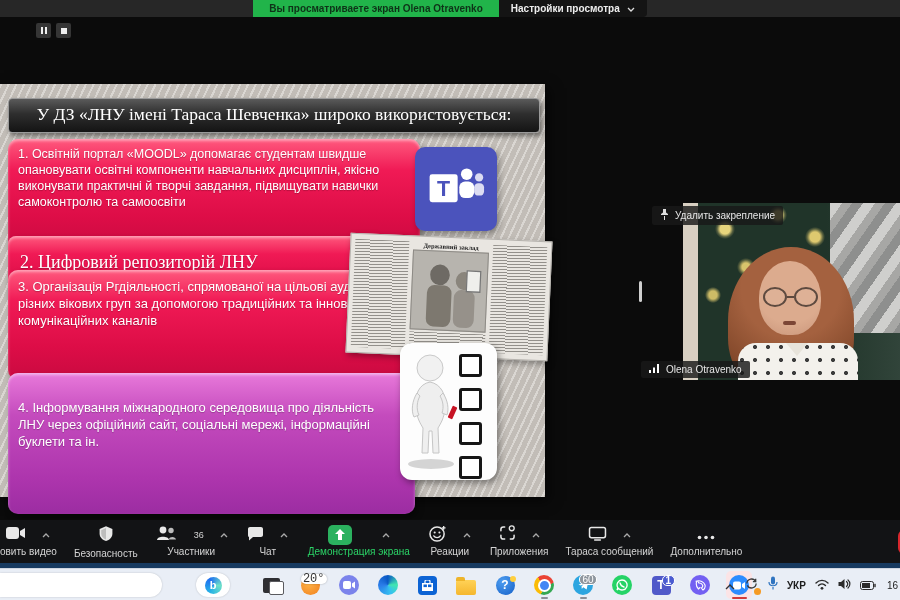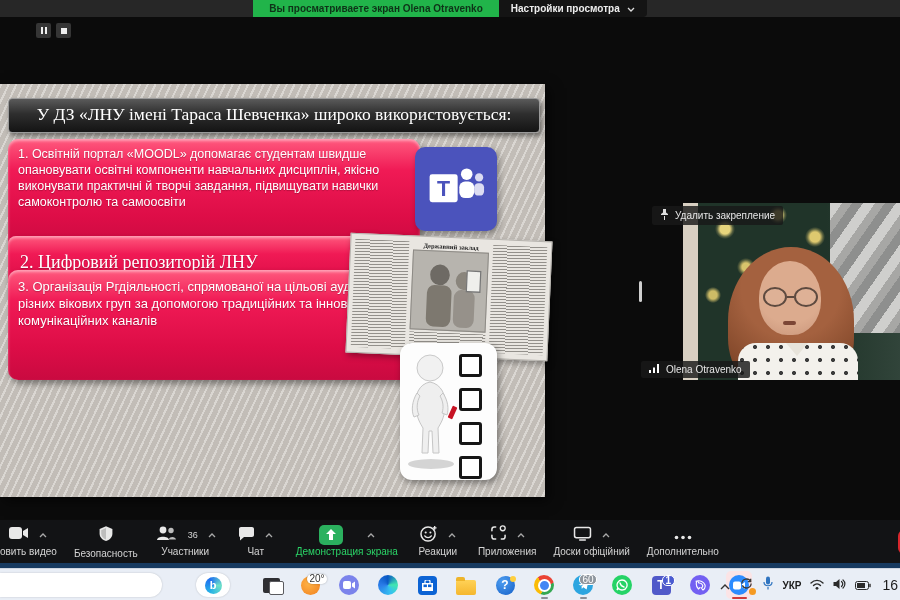--- a/index.html
+++ b/index.html
@@ -93,21 +93,21 @@
         display:flex;align-items:center;gap:6px;padding:0 8px;height:19px;border-radius:2px;z-index:12;}
   .lab-unpin{left:652px;top:189px;}
   .lab-name{left:641px;top:344px;height:17px;font-size:10px;}
   .divider{position:absolute;left:639px;top:264px;width:3px;height:21px;background:#cfcfcf;border-radius:2px;}
 
   
   .ztoolbar{position:absolute;left:0;top:520px;width:900px;height:43px;background:#121315;
             display:flex;align-items:center;gap:7px;padding-right:30px;z-index:20;}
   .tb{display:flex;flex-direction:column;align-items:center;justify-content:center;gap:3px;
       padding:2px 5px;min-width:46px;height:43px;cursor:default;}
-  .tb-icorow{display:flex;align-items:center;gap:10px;height:18px;}
+  .tb-icorow{display:flex;align-items:center;gap:16px;height:18px;}
   .tb-label{font-size:10px;color:#d4d4d4;white-space:nowrap;line-height:10px;}
   .tb-label.green{color:#2bd467;}
   .badge{font-size:9px;color:#d4d4d4;margin-left:1px;}
   .caret svg{display:block;}
   .sharebtn{width:24px;height:20px;background:#2bb15f;border-radius:5px;display:flex;align-items:center;justify-content:center;}
   .recbtn{width:17px;height:16px;background:#9b9b9b;border-radius:4px;display:flex;align-items:center;justify-content:center;gap:2px;}
   .recbtn .b{width:2px;height:7px;background:#1a1a1a;}
   .recbtn .s{width:7px;height:7px;background:#1a1a1a;}
   .endbtn{position:absolute;right:0;top:10px;width:25px;height:24px;background:#d8262c;border-radius:6px 0 0 6px;
           color:#fff;font-size:11px;font-weight:bold;display:flex;align-items:center;padding-left:7px;}
@@ -123,22 +123,22 @@
   .bing{width:17px;height:17px;border-radius:50%;background:conic-gradient(from 210deg,#25b1e6,#1f6ff0,#6ee0c8,#25b1e6);
         color:#fff;font-size:11px;font-weight:bold;display:flex;align-items:center;justify-content:center;}
   .ticons{position:absolute;left:258px;top:2px;display:flex;gap:13px;align-items:flex-start;}
   .ti{width:26px;height:28px;display:flex;flex-direction:column;align-items:center;justify-content:center;position:relative;}
   .runbar{position:absolute;bottom:0;width:7px;height:2.5px;background:#8a8f98;border-radius:2px;}
   .ti.active{background:#fbe4e6;border-radius:5px;}
   .ti.active .runbar{width:15px;background:#d23b3b;}
   .tbadge{position:absolute;top:-1px;right:-4px;background:#8f969e;color:#fff;font-size:10px;line-height:9px;
           border-radius:5px;padding:0 2.5px;border:1px solid #fff;}
   .tbadge.blue{background:#4a5bd0;}
-  .wbadge{position:absolute;top:-2px;right:-7px;background:#fff;color:#333;font-size:10px;line-height:10px;
-          border-radius:5px;padding:0 2px;box-shadow:0 0 2px rgba(0,0,0,.3);}
+  .wbadge{position:absolute;top:-2px;right:-7px;background:#fff;color:#333;font-size:12px;line-height:10px;
+          border-radius:5px;padding:0 2px;box-shadow:0 0 2px rgba(0,0,0,.3);font-family:Liberation Mono, monospace;}
   .tv1{width:17px;height:15px;background:#2f2f33;border-radius:2px;position:relative;}
   .tv1:after{content:"";position:absolute;right:-4px;top:3px;width:13px;height:12px;background:#fff;border:1.5px solid #5a5a5e;border-radius:2px;}
   .sun{width:19px;height:19px;border-radius:50%;background:radial-gradient(circle at 40% 40%,#ffb347,#f07f1d);}
   .chatw{width:20px;height:20px;border-radius:50%;background:#7b83eb;display:flex;align-items:center;justify-content:center;}
   .edge{width:20px;height:20px;border-radius:50%;background:conic-gradient(from 160deg,#35c1f1,#2b7de9 30%,#0857c3 55%,#43e6b0 80%,#35c1f1);}
   .store{width:19px;height:19px;border-radius:4px;background:#0c63d4;display:flex;align-items:center;justify-content:center;}
   .folder{width:20px;height:15px;background:linear-gradient(#ffd257,#f5b72e);border-radius:2px;position:relative;margin-top:4px;}
   .folder:before{content:"";position:absolute;top:-3px;left:0;width:9px;height:4px;background:#eeb42a;border-radius:2px 2px 0 0;}
   .help{width:19px;height:19px;border-radius:50%;background:radial-gradient(circle at 35% 30%,#4d9df0,#1560c8);
         color:#fff;font-size:12px;font-weight:bold;display:flex;align-items:center;justify-content:center;position:relative;}
@@ -147,21 +147,21 @@
           display:flex;align-items:center;justify-content:center;}
   .chrome i{width:9px;height:9px;border-radius:50%;background:#4285f4;border:2px solid #fff;}
   .tg{width:20px;height:20px;border-radius:50%;background:#2ca5e0;display:flex;align-items:center;justify-content:center;}
   .wa{width:20px;height:20px;border-radius:50%;background:#25d366;display:flex;align-items:center;justify-content:center;}
   .tms{width:19px;height:19px;border-radius:4px;background:#5059c9;color:#fff;font-size:12px;font-weight:bold;
        display:flex;align-items:center;justify-content:center;}
   .vb{width:20px;height:20px;border-radius:50%;background:#7360f2;display:flex;align-items:center;justify-content:center;}
   .zm{width:20px;height:20px;border-radius:50%;background:#2d8cff;display:flex;align-items:center;justify-content:center;}
   .tray{position:absolute;right:2px;top:0;height:32px;display:flex;align-items:center;gap:9px;color:#1c1c1c;}
   .tray .txt{font-size:10px;font-weight:bold;}
-  .time{font-size:14px;margin-left:2px;}
+  .time{font-size:10px;margin-left:2px;}
   .orangedot{position:absolute;right:-2px;bottom:-1px;width:7px;height:7px;border-radius:50%;background:#f59a23;}
   .rel{position:relative;}
 </style>
 </head>
 <body>
 
 <div id="app">
 
   <div class="topbar">
     <div class="pill-green">Вы просматриваете экран Olena Otravenko</div>
@@ -186,20 +186,21 @@
           <span class="sq"></span>
         </div>
     </div>
 
     <div class="slide">
       <div class="slide-title">У ДЗ «ЛНУ імені Тараса Шевченка» широко використовується:</div>
 
       <div class="bx bx-red bx1">1. Освітній портал «MOODL» допомагає студентам швидше опановувати освітні компоненти навчальних дисциплін,  якісно виконувати практичні й творчі завдання, підвищувати навички самоконтролю та самоосвіти</div>
       <div class="bx bx-red bx2">2. Цифровий репозиторій ЛНУ</div>
       <div class="bx bx-red bx3">3. Організація Ргдіяльності, спрямованої на цільові аудиторії  різних вікових груп за допомогою традиційних та інноваційних комунікаційних каналів</div>
+      <div class="bx bx-pur bx4">4. Інформування міжнародного середовища про діяльність ЛНУ через офіційний сайт, соціальні мережі, інформаційні буклети та ін.</div>
 
       <div class="teams">
         <svg width="66" height="66" viewBox="0 0 80 80">
           <rect x="8" y="22" width="34" height="34" rx="3" fill="#fff"></rect>
           <text x="25" y="48" font-size="26" font-weight="bold" fill="#4b53bc" text-anchor="middle" font-family="Liberation Sans, sans-serif">T</text>
           <circle cx="53" cy="22" r="7" fill="#fff"></circle>
           <rect x="44" y="31" width="18" height="20" rx="7" fill="#fff"></rect>
           <circle cx="68" cy="26" r="5" fill="#dcdcf2"></circle>
           <rect x="62" y="33" width="12" height="15" rx="5" fill="#dcdcf2"></rect>
         </svg>
@@ -405,21 +406,21 @@
               <rect x="1.5" y="1.5" width="17" height="11" rx="2" fill="none" stroke="#e8e8e8" stroke-width="1.6"></rect>
               <path d="M7 15 H13" stroke="#e8e8e8" stroke-width="1.6" stroke-linecap="round"></path>
             </svg>
         </span>
         <span class="caret">
           <svg width="8" height="5" viewBox="0 0 8 5">
               <path d="M1 4 L4 1 L7 4" stroke="#a9a9a9" stroke-width="1.3" fill="none"></path>
             </svg>
         </span>
       </div>
-      <div class="tb-label">Доски офіційний</div>
+      <div class="tb-label">Тараса сообщений</div>
     </div>
 
     <div class="tb">
       <span>
         <svg width="18" height="5" viewBox="0 0 18 5">
             <circle cx="2.5" cy="2.5" r="1.8" fill="#e8e8e8"></circle>
             <circle cx="9" cy="2.5" r="1.8" fill="#e8e8e8"></circle>
             <circle cx="15.5" cy="2.5" r="1.8" fill="#e8e8e8"></circle>
           </svg>
       </span>

